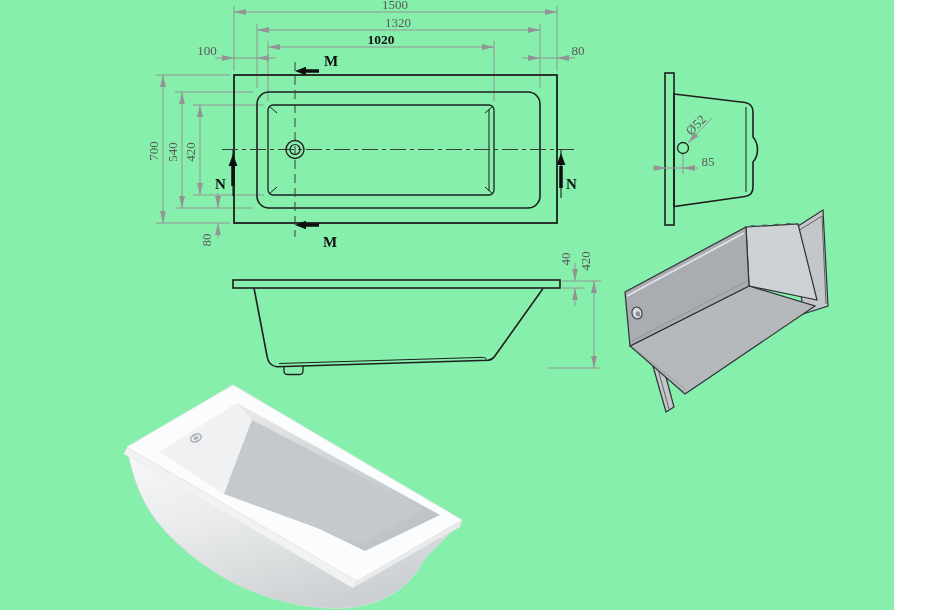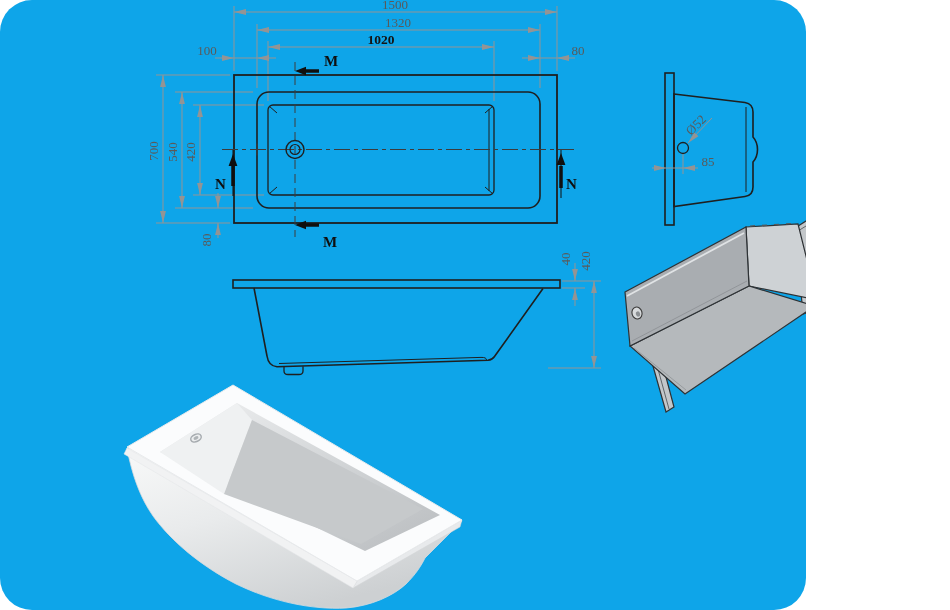--- a/index.html
+++ b/index.html
@@ -1,17 +1,17 @@
 <!DOCTYPE html>
 <html><head>
 <meta charset="utf-8">
 <style>
   html,body{margin:0;padding:0;background:#ffffff;}
-  .sheet{position:relative;width:806px;height:610px;background:#0ea5e9;overflow:hidden;
-         font-family:"Liberation Serif", serif;border-radius:32px;}
+  .sheet{position:relative;width:894px;height:610px;background:#86efac;overflow:hidden;
+         font-family:"Liberation Serif", serif;}
   svg{display:block}
   .dim{font-family:"Liberation Serif",serif;font-size:13px;fill:#5a5a5a;}
   .dim-bold{font-family:"Liberation Serif",serif;font-size:13.5px;font-weight:700;fill:#141414;}
   .sec{font-family:"Liberation Serif",serif;font-size:15px;font-weight:600;fill:#0f0f0f;}
   .dl{stroke:#949494;stroke-width:1;fill:none;}
   .ol{stroke:#1f1f1f;fill:none;}
   .iso-edge{stroke:#2e3235;stroke-width:1.2;}
 </style>
 </head>
 <body>

